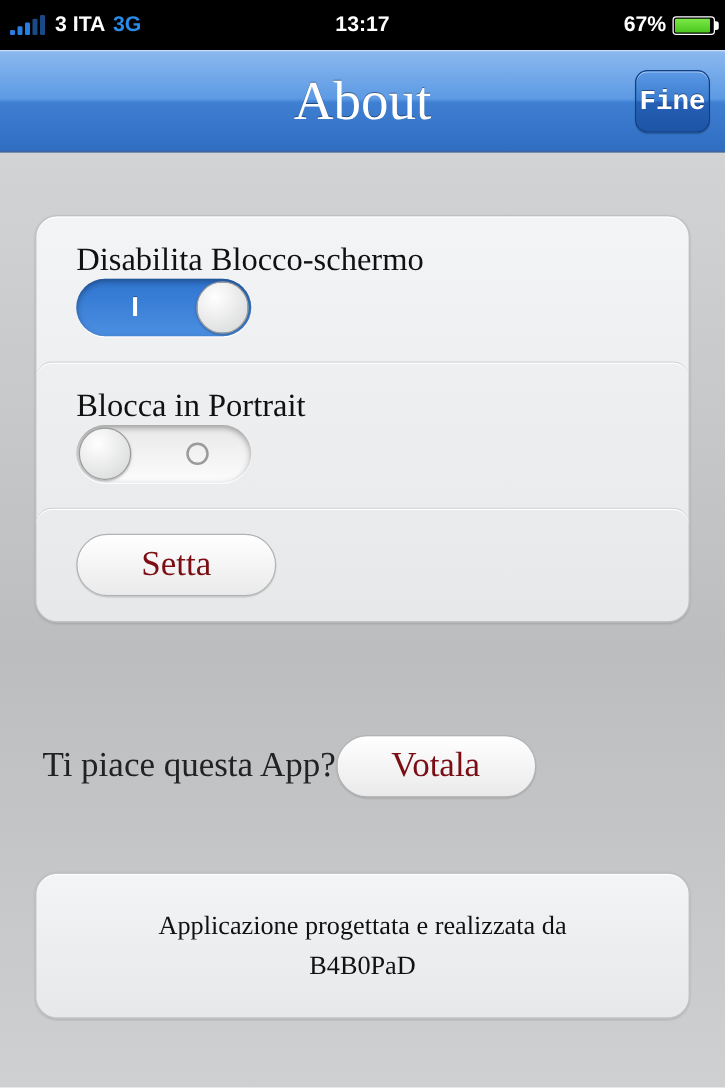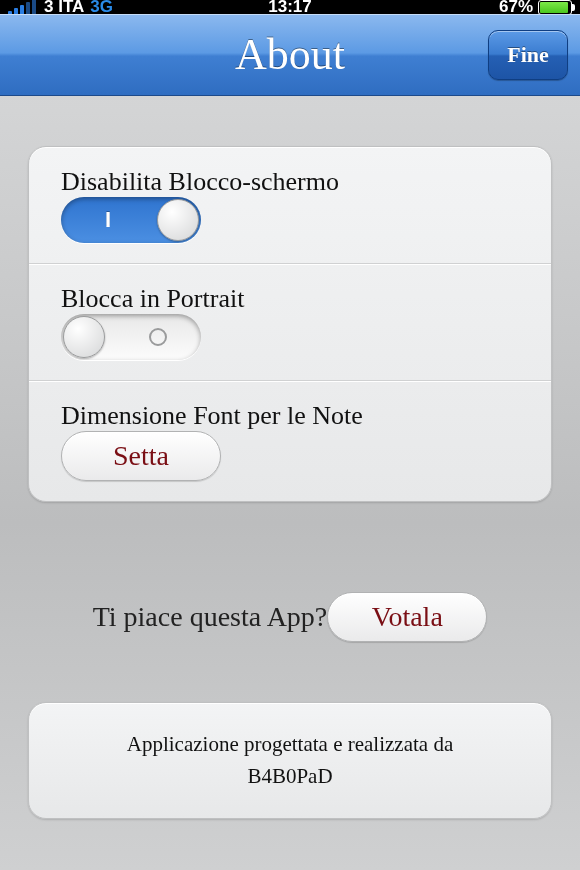--- a/index.html
+++ b/index.html
@@ -4,21 +4,21 @@
 <style>
   * { margin: 0; padding: 0; box-sizing: border-box; }
   html, body { width: 580px; height: 870px; overflow: hidden; font-family: Georgia, "Times New Roman", serif; }
   body {
     background: linear-gradient(180deg, #d9dadb 0%, #c6c7c8 40%, #bcbdbe 60%, #cfd0d1 100%);
     position: relative;
   }
 
   
   .status-bar {
-    height: 14px;
+    height: 40px;
     background: #000;
     color: #fff;
     display: flex;
     align-items: center;
     justify-content: space-between;
     padding: 0 8px;
     font-family: -apple-system, Helvetica, Arial, sans-serif;
     font-size: 17px;
     font-weight: bold;
   }
@@ -57,27 +57,27 @@
     color: #fff;
     font-size: 44px;
     text-shadow: 0 -1px 0 rgba(0,0,0,.4);
     font-family: Didot, "Bodoni MT", Georgia, serif;
   }
   .done-button {
     position: absolute;
     right: 12px;
     top: 16px;
     height: 50px;
-    width: 80px;
+    width: 60px;
     border-radius: 10px;
     border: 1px solid #0f3e82;
     background: linear-gradient(#5c9ae6 0%, #3a7cd0 48%, #2560b4 52%, #1d54a6 100%);
     box-shadow: inset 0 1px 0 rgba(255,255,255,.45), 0 1px 1px rgba(0,0,0,.25);
     color: #fff;
-    font-family: Liberation Serif, serif;
+    font-family: Liberation Mono, monospace;
     font-size: 22px;
     font-weight: bold;
     text-shadow: 0 -1px 0 rgba(0,0,0,.4);
     display:flex; align-items:center; justify-content:center;
   }
 
   
   .content { padding: 50px 28px 20px; }
 
   .card {
@@ -89,21 +89,21 @@
   }
 
   .row {
     display: flex;
     align-items: flex-start;
     justify-content: space-between;
     padding: 20px 32px;
     min-height: 82px;
     flex-direction: column;
   }
-  .row + .row { border-top: 1px solid #d0d1d2; box-shadow: inset 0 1px 0 #fff; }
+  .row + .row { border-top: 1px solid #d0d1d2; box-shadow: inset 0 1px 0 #fff; border-radius: 13px; }
   .row-label {
     font-family: Didot, "Bodoni MT", Georgia, serif;
     font-size: 26px;
     color: #111;
   }
 
   
   .switch {
     position: relative;
     width: 140px; height: 46px;
@@ -140,21 +140,21 @@
     box-shadow: inset 0 1px 0 #fff, 0 1px 1px rgba(0,0,0,.15);
     display: flex; align-items:center; justify-content:center;
     font-family: Didot, "Bodoni MT", Georgia, serif;
     font-size: 28px;
     color: #7a0e14;
     flex-shrink: 0;
   }
 
   .rate-row {
     margin-top: 90px;
-    display: flex; align-items: center; justify-content: center;
+    display: flex; align-items: center; justify-content: flex-start;
     padding: 0 6px;
   }
   .rate-row .row-label { font-size: 28px; color:#222; }
 
   .credit-card {
     margin-top: 60px;
     padding: 26px 20px;
     background: linear-gradient(#f3f4f5, #e7e8e9);
     border: 1px solid #bfc0c1;
     border-radius: 18px;
@@ -209,21 +209,20 @@
 
     <div class="row">
       <div class="row-label">Blocca in Portrait</div>
       <div class="switch off">
         <div class="switch-off-label"></div>
         <div class="switch-knob"></div>
       </div>
     </div>
 
     <div class="row">
-      <div class="row-label">Dimensione Font per le Note</div>
       <div class="pill-button">Setta</div>
     </div>
 
   </div>
 
   <div class="rate-row">
     <div class="row-label">Ti piace questa App?</div>
     <div class="pill-button">Votala</div>
   </div>
 

